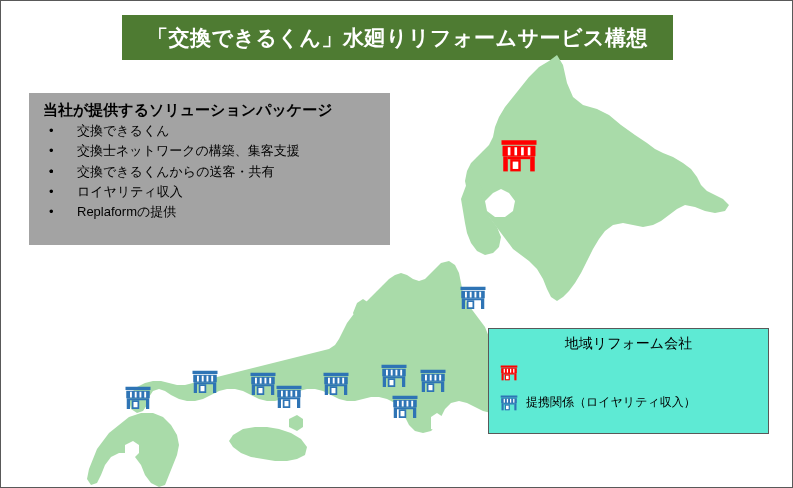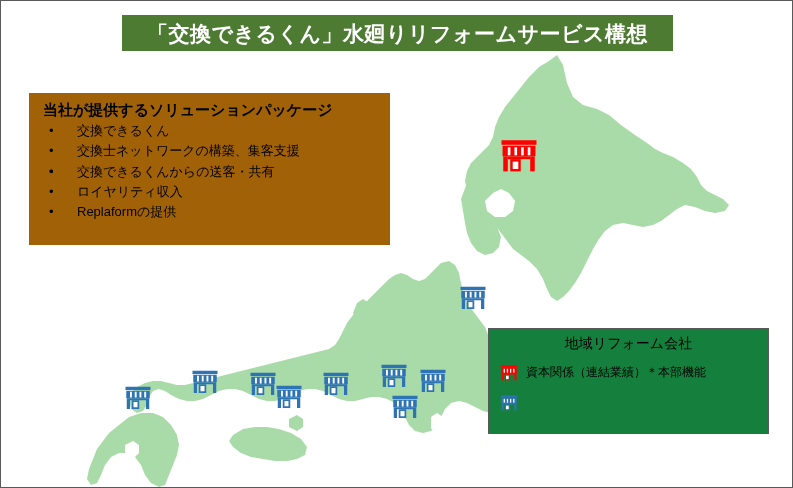--- a/index.html
+++ b/index.html
@@ -20,21 +20,21 @@
     box-sizing: border-box;
     overflow: hidden;
   }
 
   
   .title-bar {
     position: absolute;
     left: 121px;
     top: 14px;
     width: 551px;
-    height: 36px;
+    height: 45px;
     background: #4E7B32;
     display: flex;
     align-items: center;
     justify-content: center;
     box-sizing: border-box;
   }
   .title-bar .title-text {
     color: #ffffff;
     font-size: 21px;
     font-weight: bold;
@@ -57,21 +57,21 @@
     height: 436px;
   }
 
   
   .solution-box {
     position: absolute;
     left: 28px;
     top: 92px;
     width: 361px;
     height: 152px;
-    background: #a16207;
+    background: #a3a3a3;
     box-sizing: border-box;
     padding: 8px 10px 8px 10px;
   }
   .solution-title {
     font-size: 15px;
     font-weight: bold;
     color: #000000;
     margin: 0 0 3px 4px;
     line-height: 1.15;
     white-space: nowrap;
@@ -97,21 +97,21 @@
     line-height: 1.55;
   }
 
   
   .legend-box {
     position: absolute;
     left: 487px;
     top: 327px;
     width: 281px;
     height: 106px;
-    background: #15803d;
+    background: #5eead4;
     border: 1px solid #595959;
     box-sizing: border-box;
     padding: 6px 0 0 0;
   }
   .legend-title {
     text-align: center;
     font-size: 14px;
     color: #000000;
     line-height: 1.25;
     margin-bottom: 5px;
@@ -435,36 +435,36 @@
                 <rect x="13.2" y="7.0" width="1.5" height="4.6"></rect>
                 <rect x="17.0" y="7.0" width="1.5" height="4.6"></rect>
               </g>
               <rect x="3.0" y="12.2" width="2.6" height="8.6"></rect>
               <rect x="18.4" y="12.2" width="2.6" height="8.6"></rect>
               <rect x="5.6" y="12.2" width="12.8" height="1.6"></rect>
               <path d="M7.0,13.8 H13.0 V20.8 H7.0 Z"></path>
               <rect x="8.4" y="15.2" width="3.2" height="4.2" fill="#ffffff"></rect>
             </g>
           </svg></span>
-      <span class="legend-label">資本関係（連結業績）＊本部機能</span>
     </div>
     <div class="legend-row">
       <span class="legend-icon" id="legend-icon-1"><svg viewBox="0 0 24 24" width="20" height="20" xmlns="http://www.w3.org/2000/svg">
             <g fill="#2E74B5">
               <rect x="2" y="3" width="20" height="2.6"></rect>
               <path d="M2.6,6.2 H21.4 V12.2 H2.6 Z"></path>
               <g fill="#ffffff">
                 <rect x="5.6" y="7.0" width="1.5" height="4.6"></rect>
                 <rect x="9.4" y="7.0" width="1.5" height="4.6"></rect>
                 <rect x="13.2" y="7.0" width="1.5" height="4.6"></rect>
                 <rect x="17.0" y="7.0" width="1.5" height="4.6"></rect>
               </g>
               <rect x="3.0" y="12.2" width="2.6" height="8.6"></rect>
               <rect x="18.4" y="12.2" width="2.6" height="8.6"></rect>
               <rect x="5.6" y="12.2" width="12.8" height="1.6"></rect>
               <path d="M7.0,13.8 H13.0 V20.8 H7.0 Z"></path>
               <rect x="8.4" y="15.2" width="3.2" height="4.2" fill="#ffffff"></rect>
             </g>
           </svg></span>
+      <span class="legend-label">提携関係（ロイヤリティ収入）</span>
     </div>
   </div>
 
 </div>
 
 </body></html>

